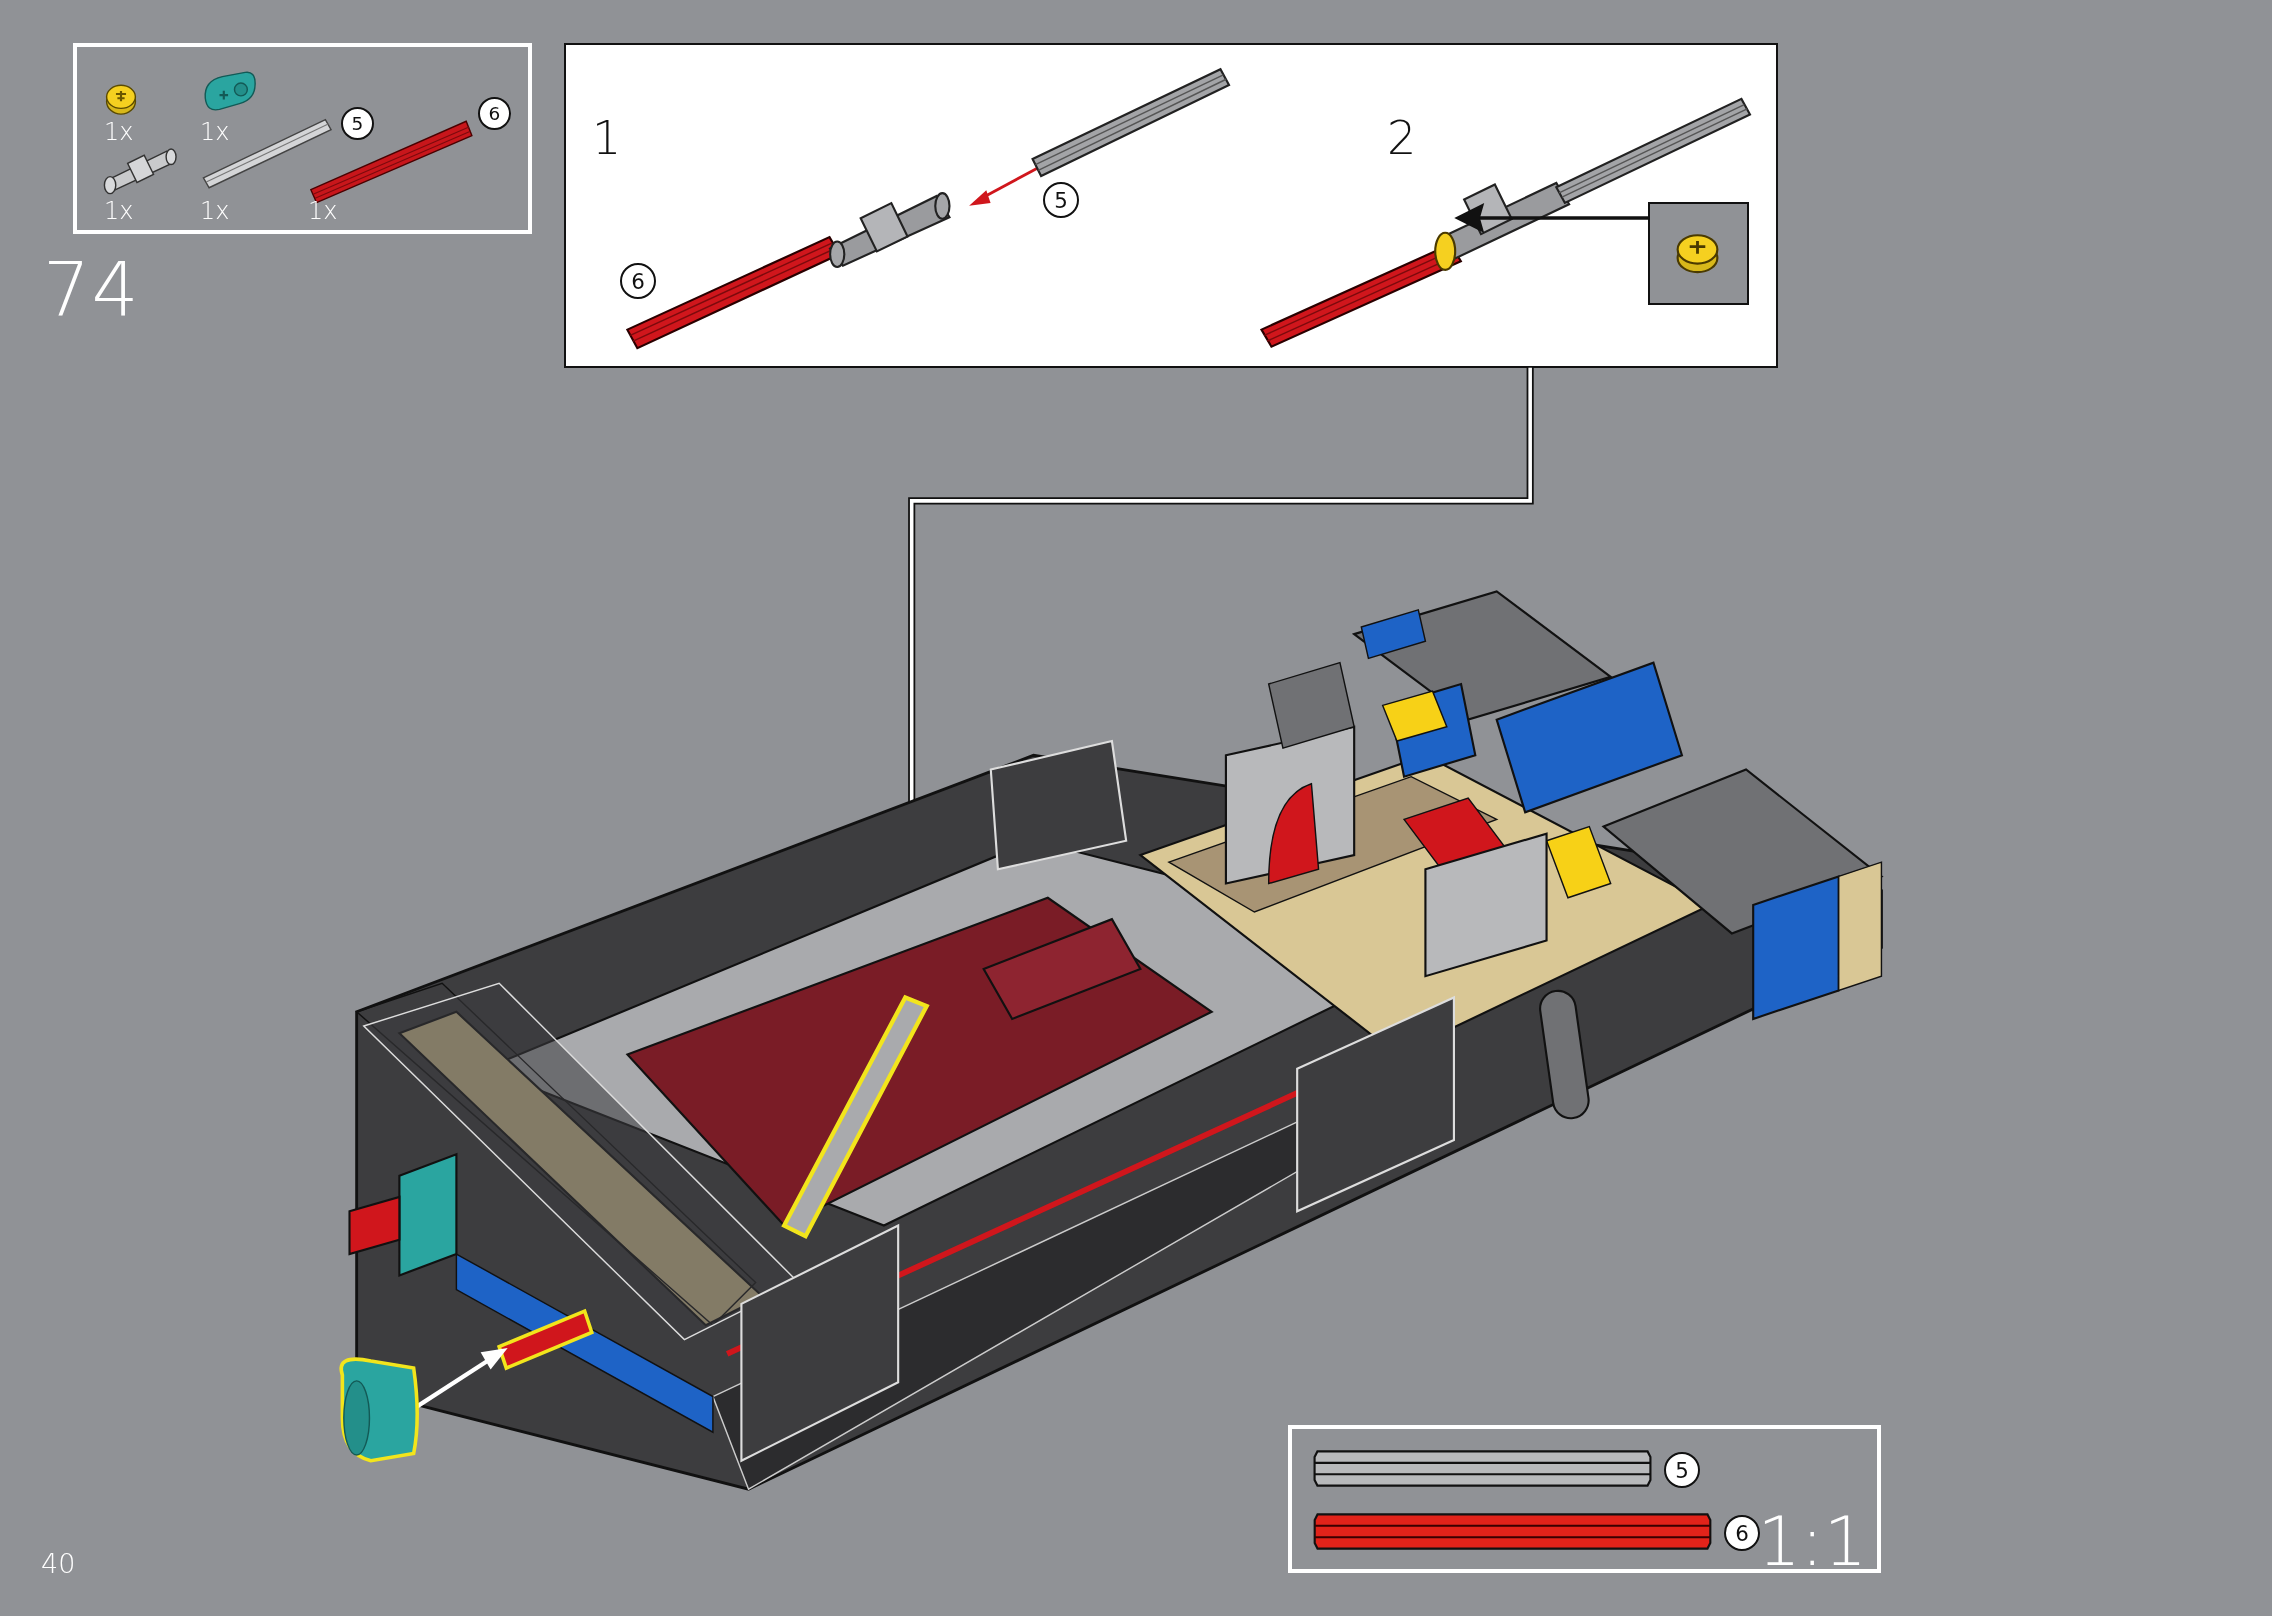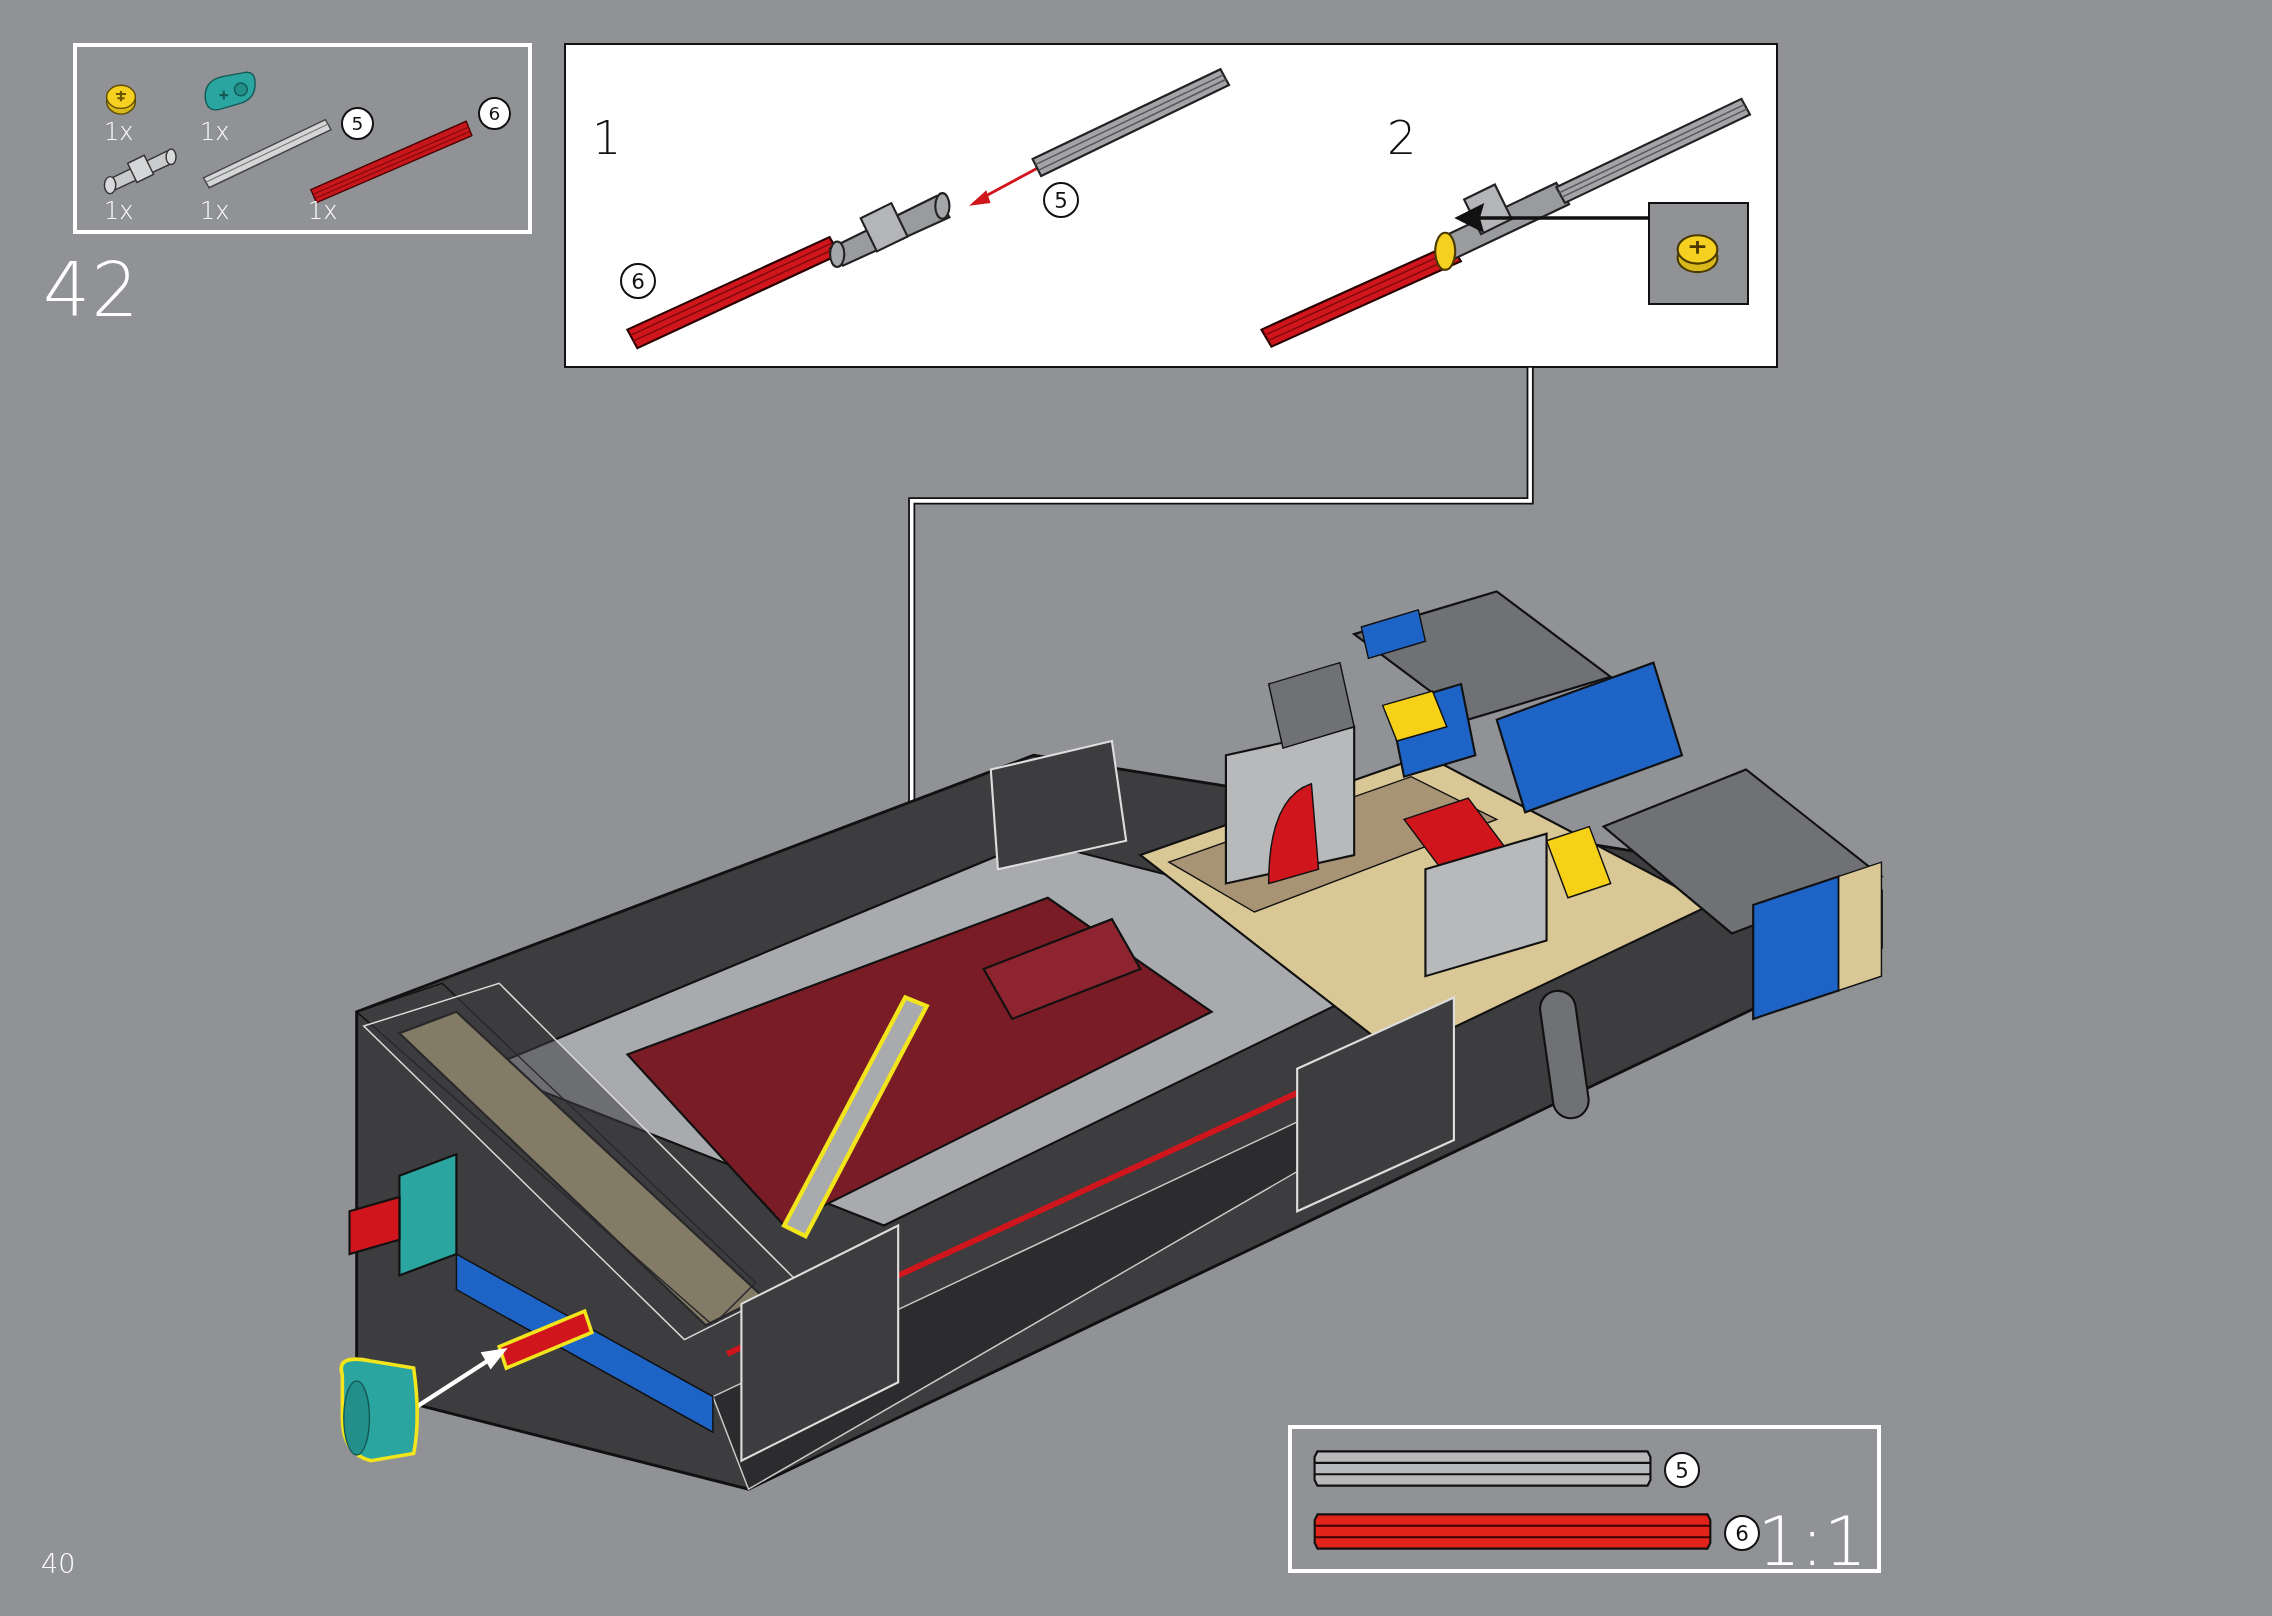--- a/index.html
+++ b/index.html
@@ -52,21 +52,21 @@
   <div class="badge" style="left:264px;top:60px;width:33px;height:33px;font-size:18.5px">5</div>
 
   <svg style="left:231px;top:67px" width="171" height="93" viewBox="0 0 240 130">
     <path d="M4 106 L222 10 L230 30 L12 124Z" fill="#c8161b" stroke="#4a0000" stroke-width="2"></path>
     <path d="M8 112 L226 18 M10 118 L228 24" stroke="#7c0a0d" stroke-width="1.5"></path>
   </svg>
   <span class="qty" style="left:231px;top:150px">1x</span>
   <div class="badge" style="left:401px;top:50px;width:33px;height:33px;font-size:18.5px">6</div>
 </div>
 
-<div class="abs step-num">42</div>
+<div class="abs step-num">74</div>
 
 <div class="abs callout">
   <span class="sub-num" style="left:26px;top:66px">1</span>
 
   <svg style="left:57px;top:185px" width="228" height="121" viewBox="0 0 320 170">
     <path d="M6 140 L290 10 L304 34 L20 166Z" fill="#d0161c" stroke="#2a0000" stroke-width="3"></path>
     <path d="M10 148 L294 18 M14 156 L298 26" stroke="#7c0a0d" stroke-width="2"></path>
   </svg>
 
   <svg style="left:257px;top:135px" width="135" height="86" viewBox="0 0 190 120">

